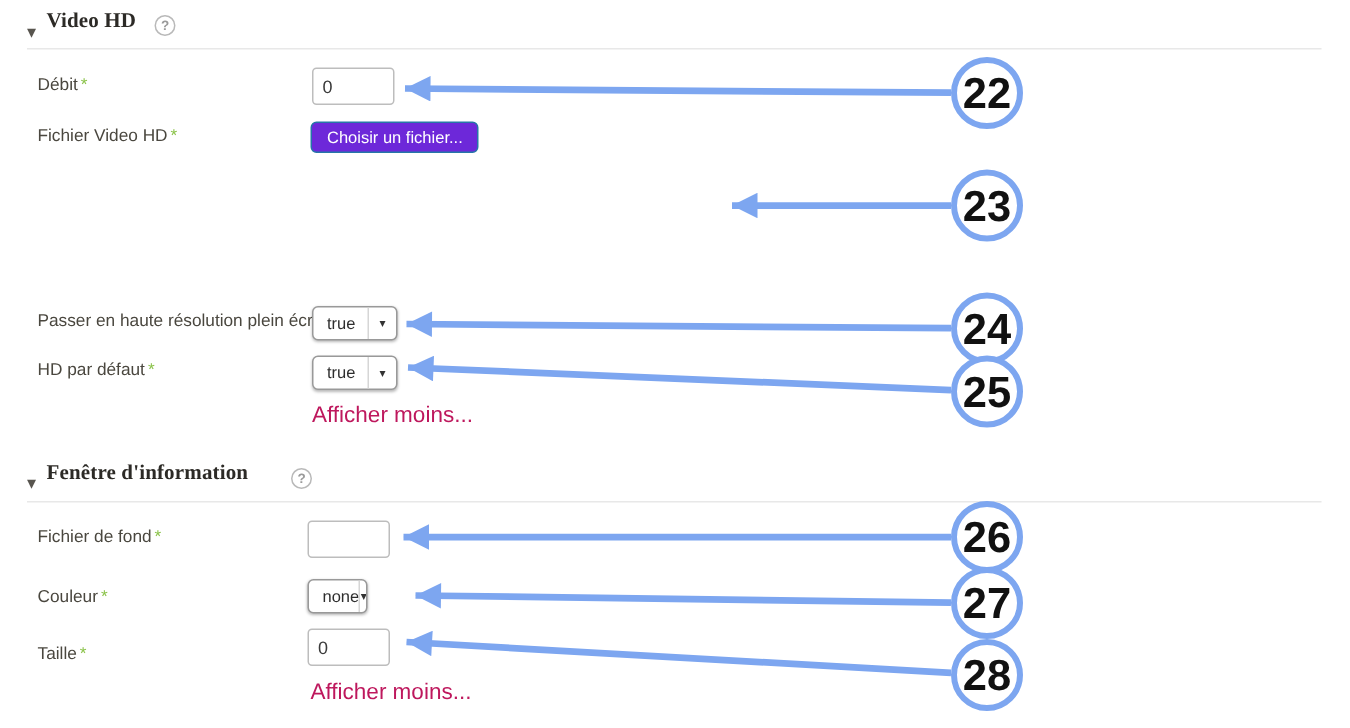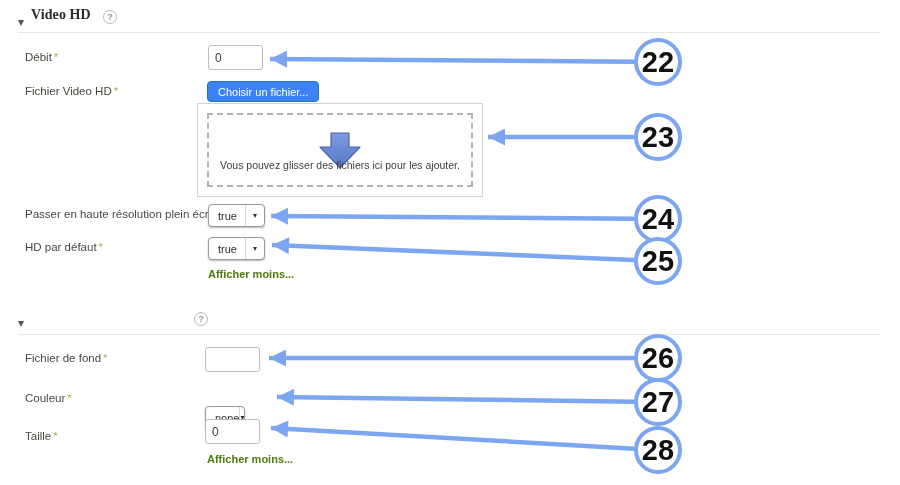--- a/index.html
+++ b/index.html
@@ -56,21 +56,21 @@
     display: flex; align-items: center; padding-left: 9px;
   }
   .select-caret-area {
     width: 19px; border-left: 1px solid #d6d6d6;
     display: flex; align-items: center; justify-content: center;
   }
   .select-caret { font-size: 8px; color: #333333; line-height: 1; }
 
   
   .choose-file-btn {
-    background: #3b82f6; color: #ffffff;
+    background: #6d28d9; color: #ffffff;
     border: 1px solid #2676a8; border-radius: 4px;
     font-family: "Liberation Sans", sans-serif;
     font-size: 11px; padding: 0 10px; height: 21px;
     cursor: pointer;
   }
 
   
   .dropzone-outer {
     border: 1px solid #d2d2d2; background: #ffffff;
   }
@@ -80,21 +80,21 @@
   }
   .dropzone-text {
     position: absolute; left: 0; right: 0; bottom: 14px;
     text-align: center; font-size: 10.5px; color: #3f3f3f;
   }
   .dropzone-arrow {
     position: absolute; left: 50%; top: 16px; transform: translateX(-50%);
   }
 
   .link-blue {
-    font-size: 11px; color: #4d7c0f; font-weight: 700;
+    font-size: 15px; color: #be185d; font-weight: 400;
     text-decoration: none; cursor: pointer;
   }
 
   
   .annotation-layer {
     position: absolute; left: 0; top: 0;
     pointer-events: none; z-index: 10;
   }
 </style>
 </head>
@@ -112,34 +112,20 @@
   <div class="abs field-label" style="left:25px; top:51px;">
     <span>Débit</span><span class="required-star">*</span>
   </div>
   <input class="abs text-input" style="left: 208px; top: 45px; width: 55px; height: 25px;" value="0">
 
   <div class="abs field-label" style="left:25px; top:85px;">
     <span>Fichier Video HD</span><span class="required-star">*</span>
   </div>
   <button class="abs choose-file-btn" style="left:207px; top:81px;">Choisir un fichier...</button>
 
-  <div class="abs dropzone-outer" style="left:197px; top:103px; width:286px; height:94px;">
-    <div class="dropzone-inner">
-      <svg class="dropzone-arrow" width="46" height="40" viewBox="-23 -20 46 40">
-        <defs>
-          <linearGradient id="arrowGrad" x1="0" y1="0" x2="0" y2="1">
-            <stop offset="0" stop-color="#7e9ae0"></stop>
-            <stop offset="1" stop-color="#5a77c6"></stop>
-          </linearGradient>
-        </defs>
-        <path d="M -9,-18 L 9,-18 L 9,-4 L 20,-4 L 0,17 L -20,-4 L -9,-4 Z" fill="url(#arrowGrad)" stroke="#4c66ad" stroke-width="1.2" stroke-linejoin="round"></path>
-      </svg>
-      <div class="dropzone-text">Vous pouvez glisser des fichiers ici pour les ajouter.</div>
-    </div>
-  </div>
 
   <div class="abs field-label" style="left:25px; top:208px;">
     <span>Passer en haute résolution plein écran</span><span class="required-star">*</span>
   </div>
   <div class="abs select-box" style="left:208px; top:204px; width:57px; height:23px;">
     <span class="select-value">true</span>
     <span class="select-caret-area">
       <span class="select-caret">▾</span>
     </span>
   </div>
@@ -152,32 +138,33 @@
     <span class="select-caret-area">
       <span class="select-caret">▾</span>
     </span>
   </div>
 
   <a class="abs link-blue" style="left:208px; top:268px;">Afficher moins...</a>
 
   <div class="abs" style="left:18px; top:313px;">
     <span class="section-caret">▾</span>
   </div>
+  <div class="abs section-title" style="left:31px; top:308px;">Fenêtre d'information</div>
   <div class="abs help-icon" style="left:194px; top:312px;">?</div>
   <div class="abs divider" style="left:18px; top:334px; width:863px;"></div>
 
   <div class="abs field-label" style="left:25px; top:352px;">
     <span>Fichier de fond</span><span class="required-star">*</span>
   </div>
   <input class="abs text-input" style="left: 205px; top: 347px; width: 55px; height: 25px;" value="">
 
   <div class="abs field-label" style="left:25px; top:392px;">
     <span>Couleur</span><span class="required-star">*</span>
   </div>
-  <div class="abs select-box" style="left:205px; top:406px; width:40px; height:23px;">
+  <div class="abs select-box" style="left:205px; top:386px; width:40px; height:23px;">
     <span class="select-value">none</span>
     <span class="select-caret-area">
       <span class="select-caret">▾</span>
     </span>
   </div>
 
   <div class="abs field-label" style="left:25px; top:430px;">
     <span>Taille</span><span class="required-star">*</span>
   </div>
   <input class="abs text-input" style="left: 205px; top: 419px; width: 55px; height: 25px;" value="0">

